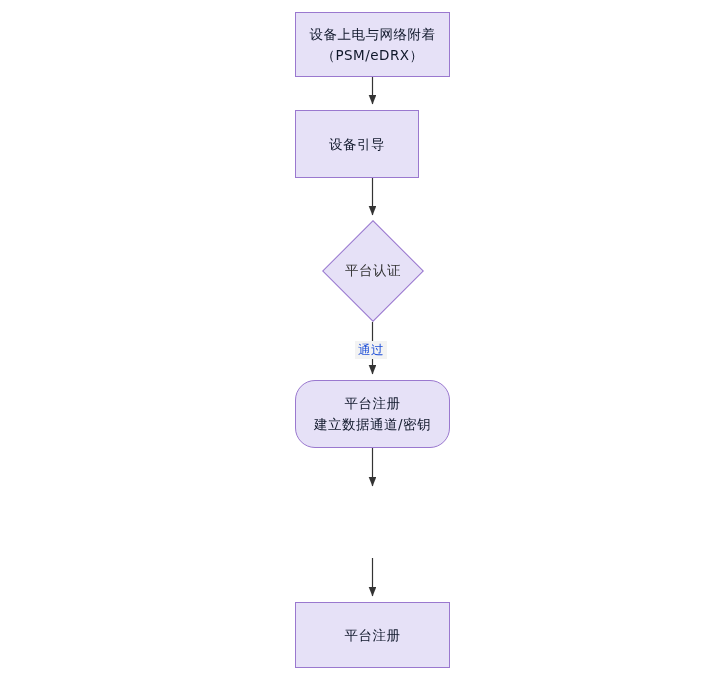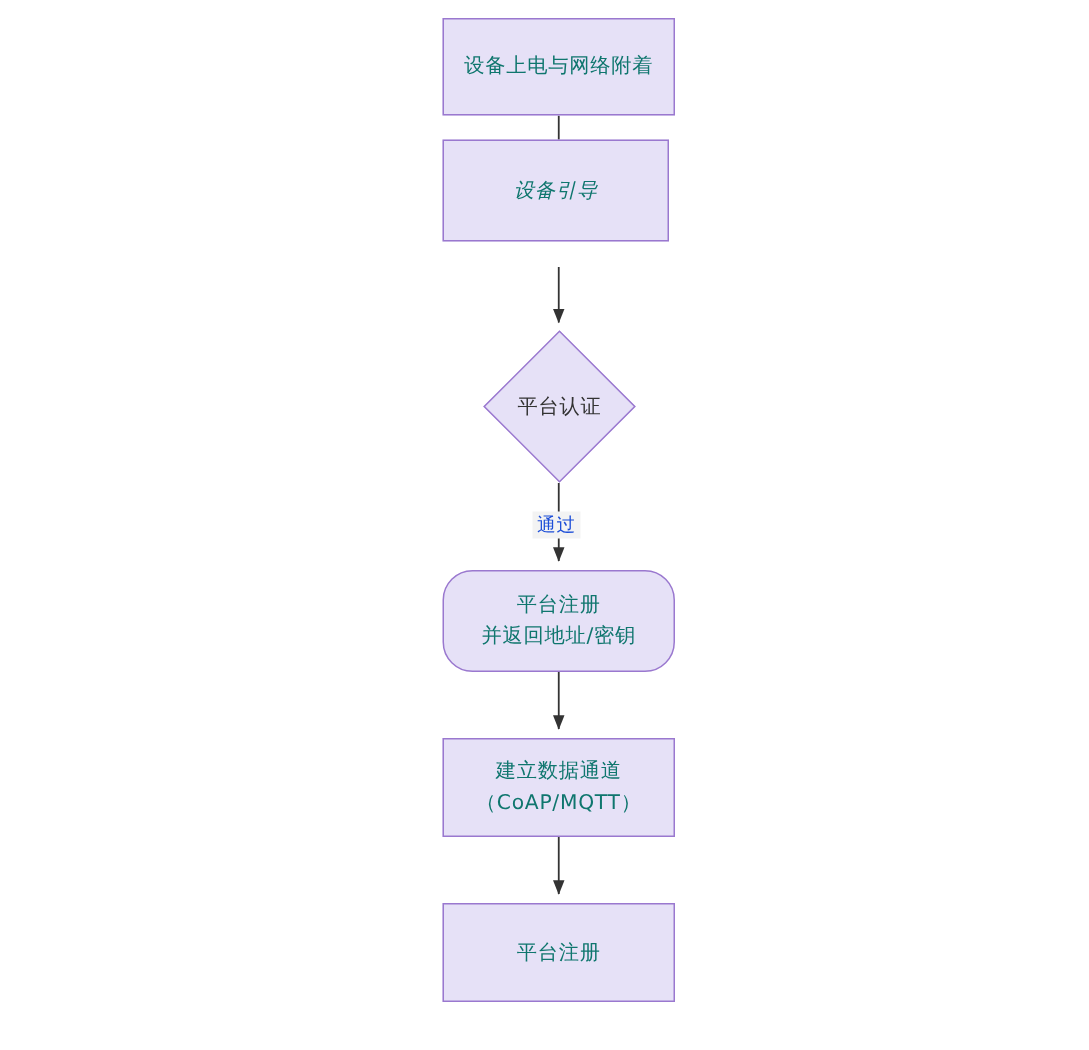--- a/index.html
+++ b/index.html
@@ -23,21 +23,21 @@
   }
   .node {
     position: absolute;
     box-sizing: border-box;
     display: flex;
     flex-direction: column;
     align-items: center;
     justify-content: center;
     background: #e6e1f7;
     border: 1.3px solid #9a78cf;
-    color: #0f766e;
+    color: #0f172a;
     font-size: 13.5px;
     line-height: 21px;
     letter-spacing: 0.5px;
     text-align: center;
     white-space: nowrap;
   }
   .node .line2 {
     display: block;
   }
   
@@ -107,40 +107,37 @@
     </defs>
     <line x1="372.5" y1="77" x2="372.5" y2="104" stroke="#333333" stroke-width="1.2" marker-end="url(#arrowhead)"></line>
     <line x1="372.5" y1="178" x2="372.5" y2="215" stroke="#333333" stroke-width="1.2" marker-end="url(#arrowhead)"></line>
     <line x1="372.5" y1="322" x2="372.5" y2="374" stroke="#333333" stroke-width="1.2" marker-end="url(#arrowhead)"></line>
     <line x1="372.5" y1="448" x2="372.5" y2="486" stroke="#333333" stroke-width="1.2" marker-end="url(#arrowhead)"></line>
     <line x1="372.5" y1="558" x2="372.5" y2="596" stroke="#333333" stroke-width="1.2" marker-end="url(#arrowhead)"></line>
   </svg>
 
   <div class="node" style="left:295px; top:12px; width:155px; height:65px;">
     <span class="line1">设备上电与网络附着</span>
+    <span class="line2">（PSM/eDRX）</span>
   </div>
 
-  <div class="node" style="left:295px; top:93px; width:151px; height:68px;font-style:italic;">
+  <div class="node" style="left:295px; top:110px; width:124px; height:68px;">
     <span class="line1">设备引导</span>
   </div>
 
   <div class="decision">
     <div class="dia-shape"></div>
     <div class="dia-label">平台认证</div>
   </div>
 
   <div class="edge-label" style="left:355px; top:341px;">通过</div>
 
   <div class="node" style="left:295px; top:380px; width:155px; height:68px;border-radius:20px;">
     <span class="line1">平台注册</span>
-    <span class="line2">并返回地址/密钥</span>
+    <span class="line2">建立数据通道/密钥</span>
   </div>
 
-  <div class="node" style="left:295px; top:492px; width:155px; height:66px;">
-    <span class="line1">建立数据通道</span>
-    <span class="line2">（CoAP/MQTT）</span>
-  </div>
 
   <div class="node" style="left:295px; top:602px; width:155px; height:66px;">
     <span class="line2">平台注册</span>
   </div>
 
 </div>
 
 </body></html>

